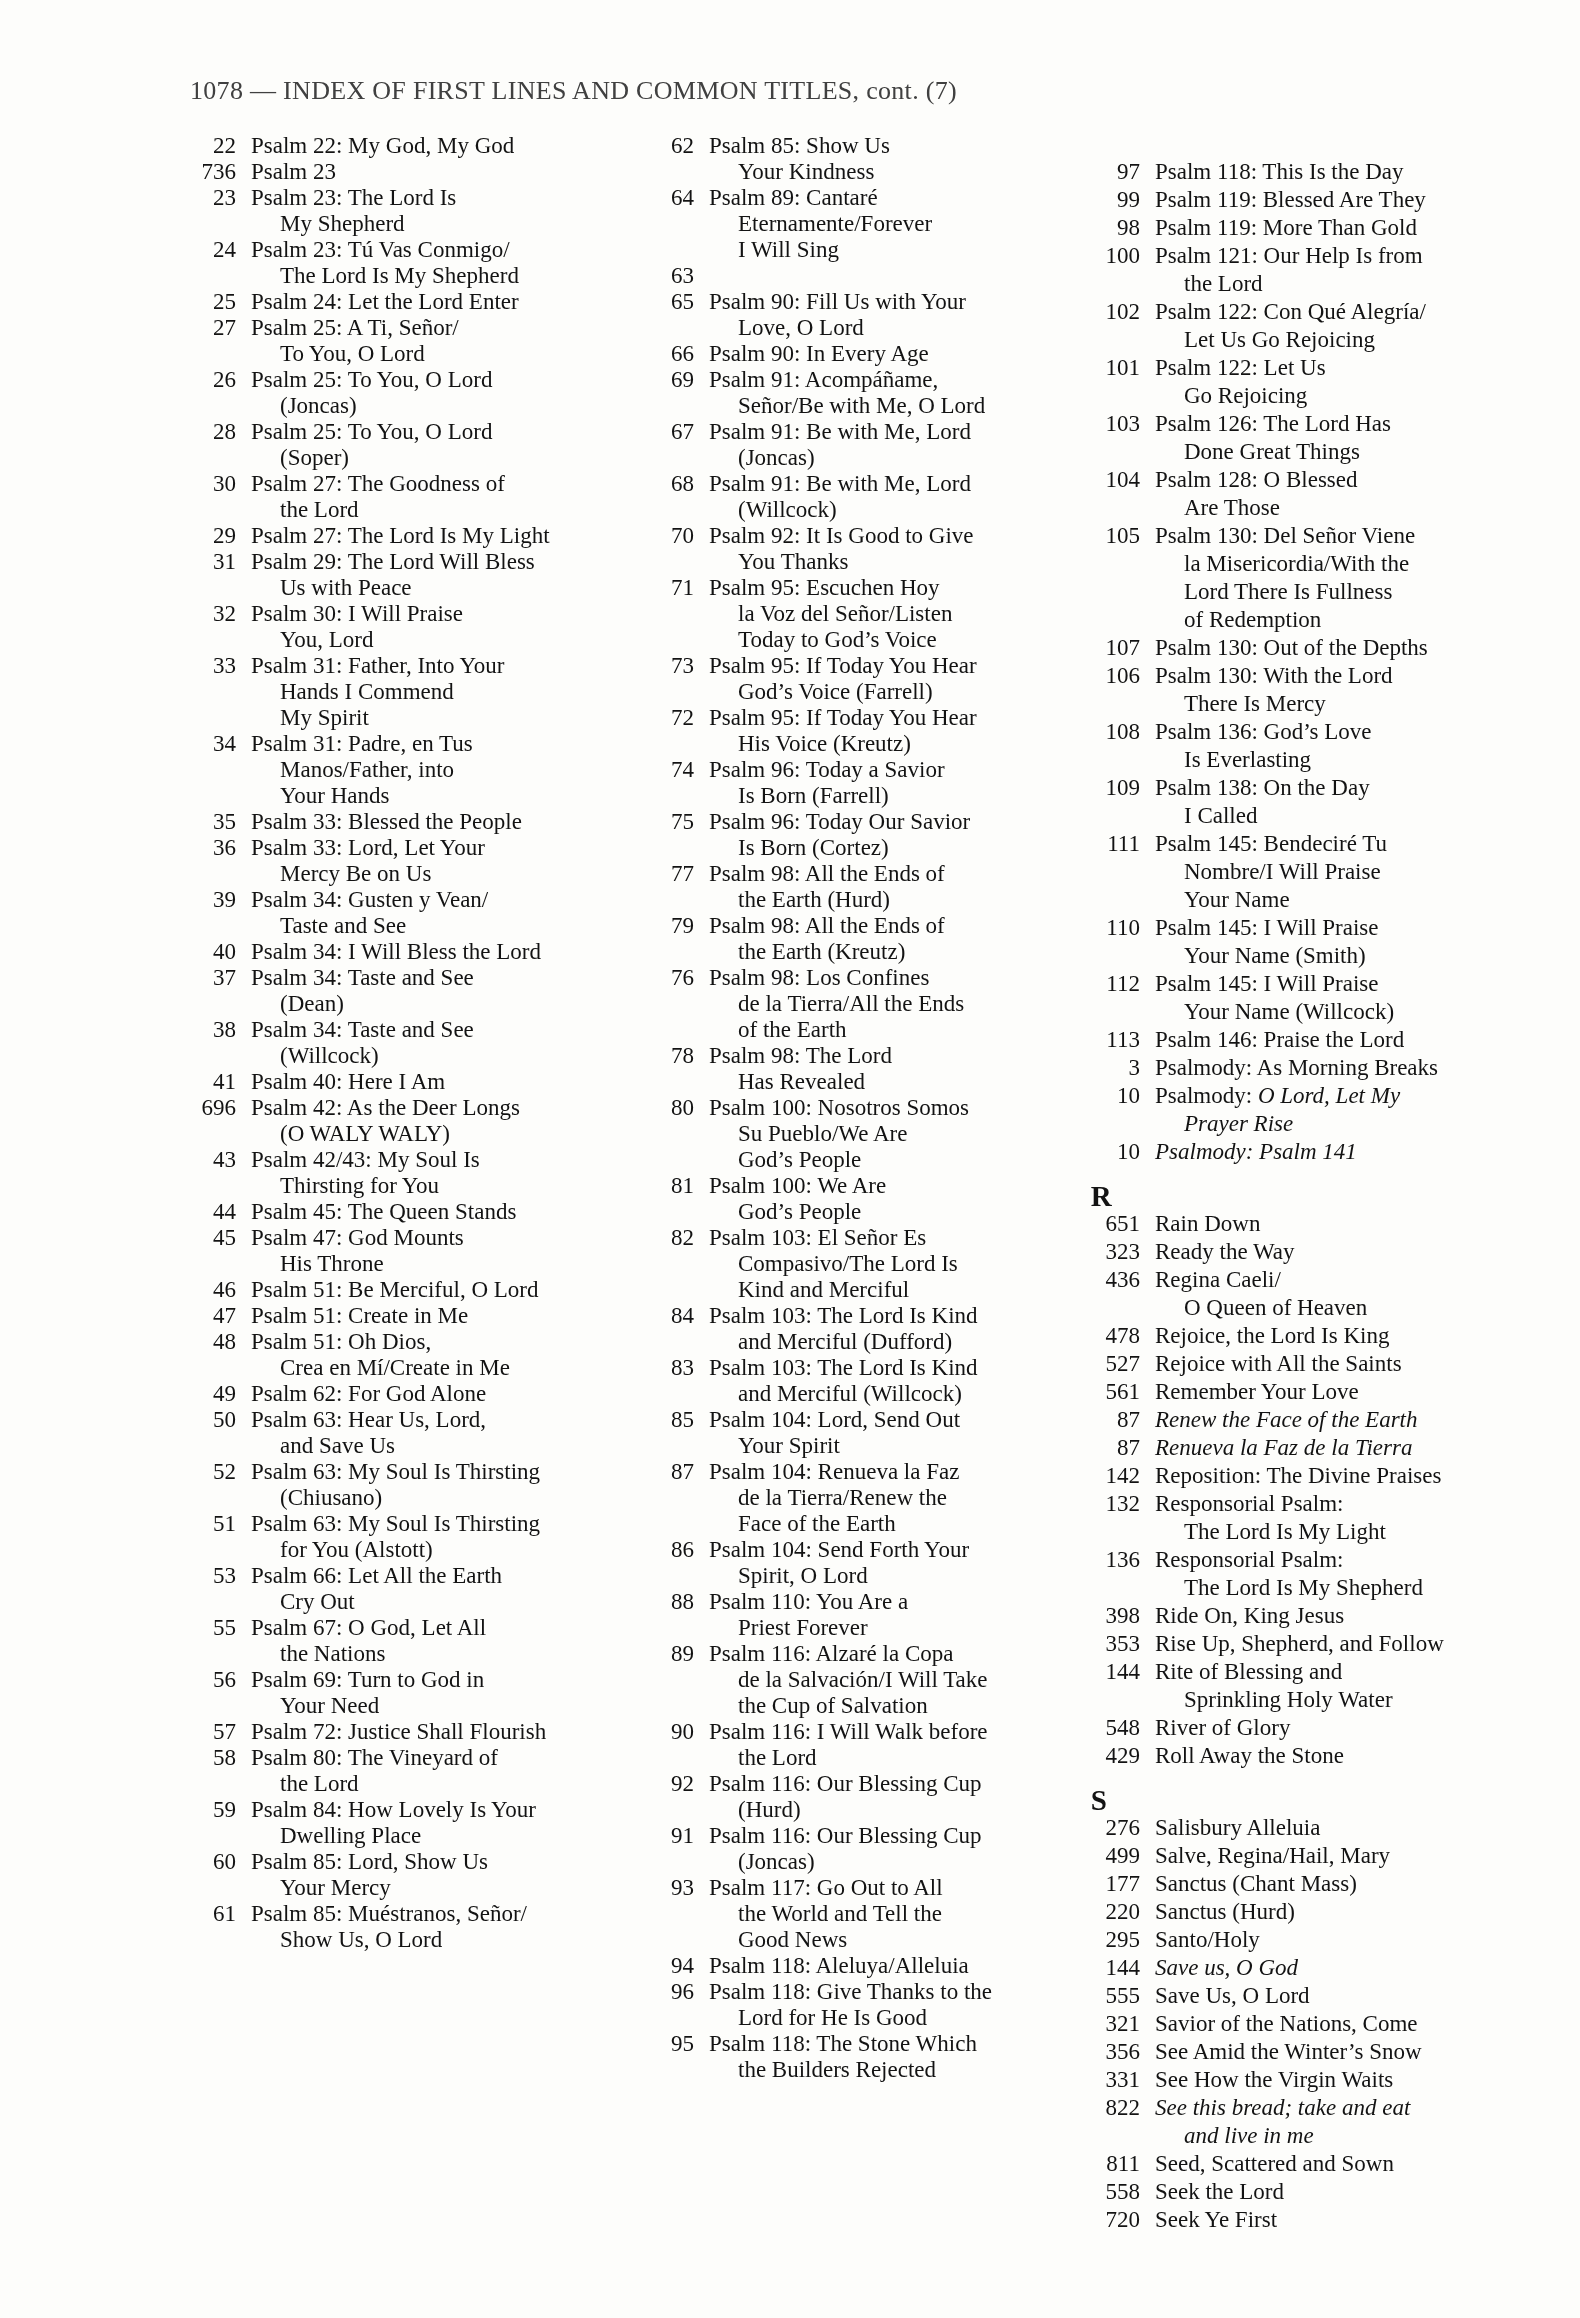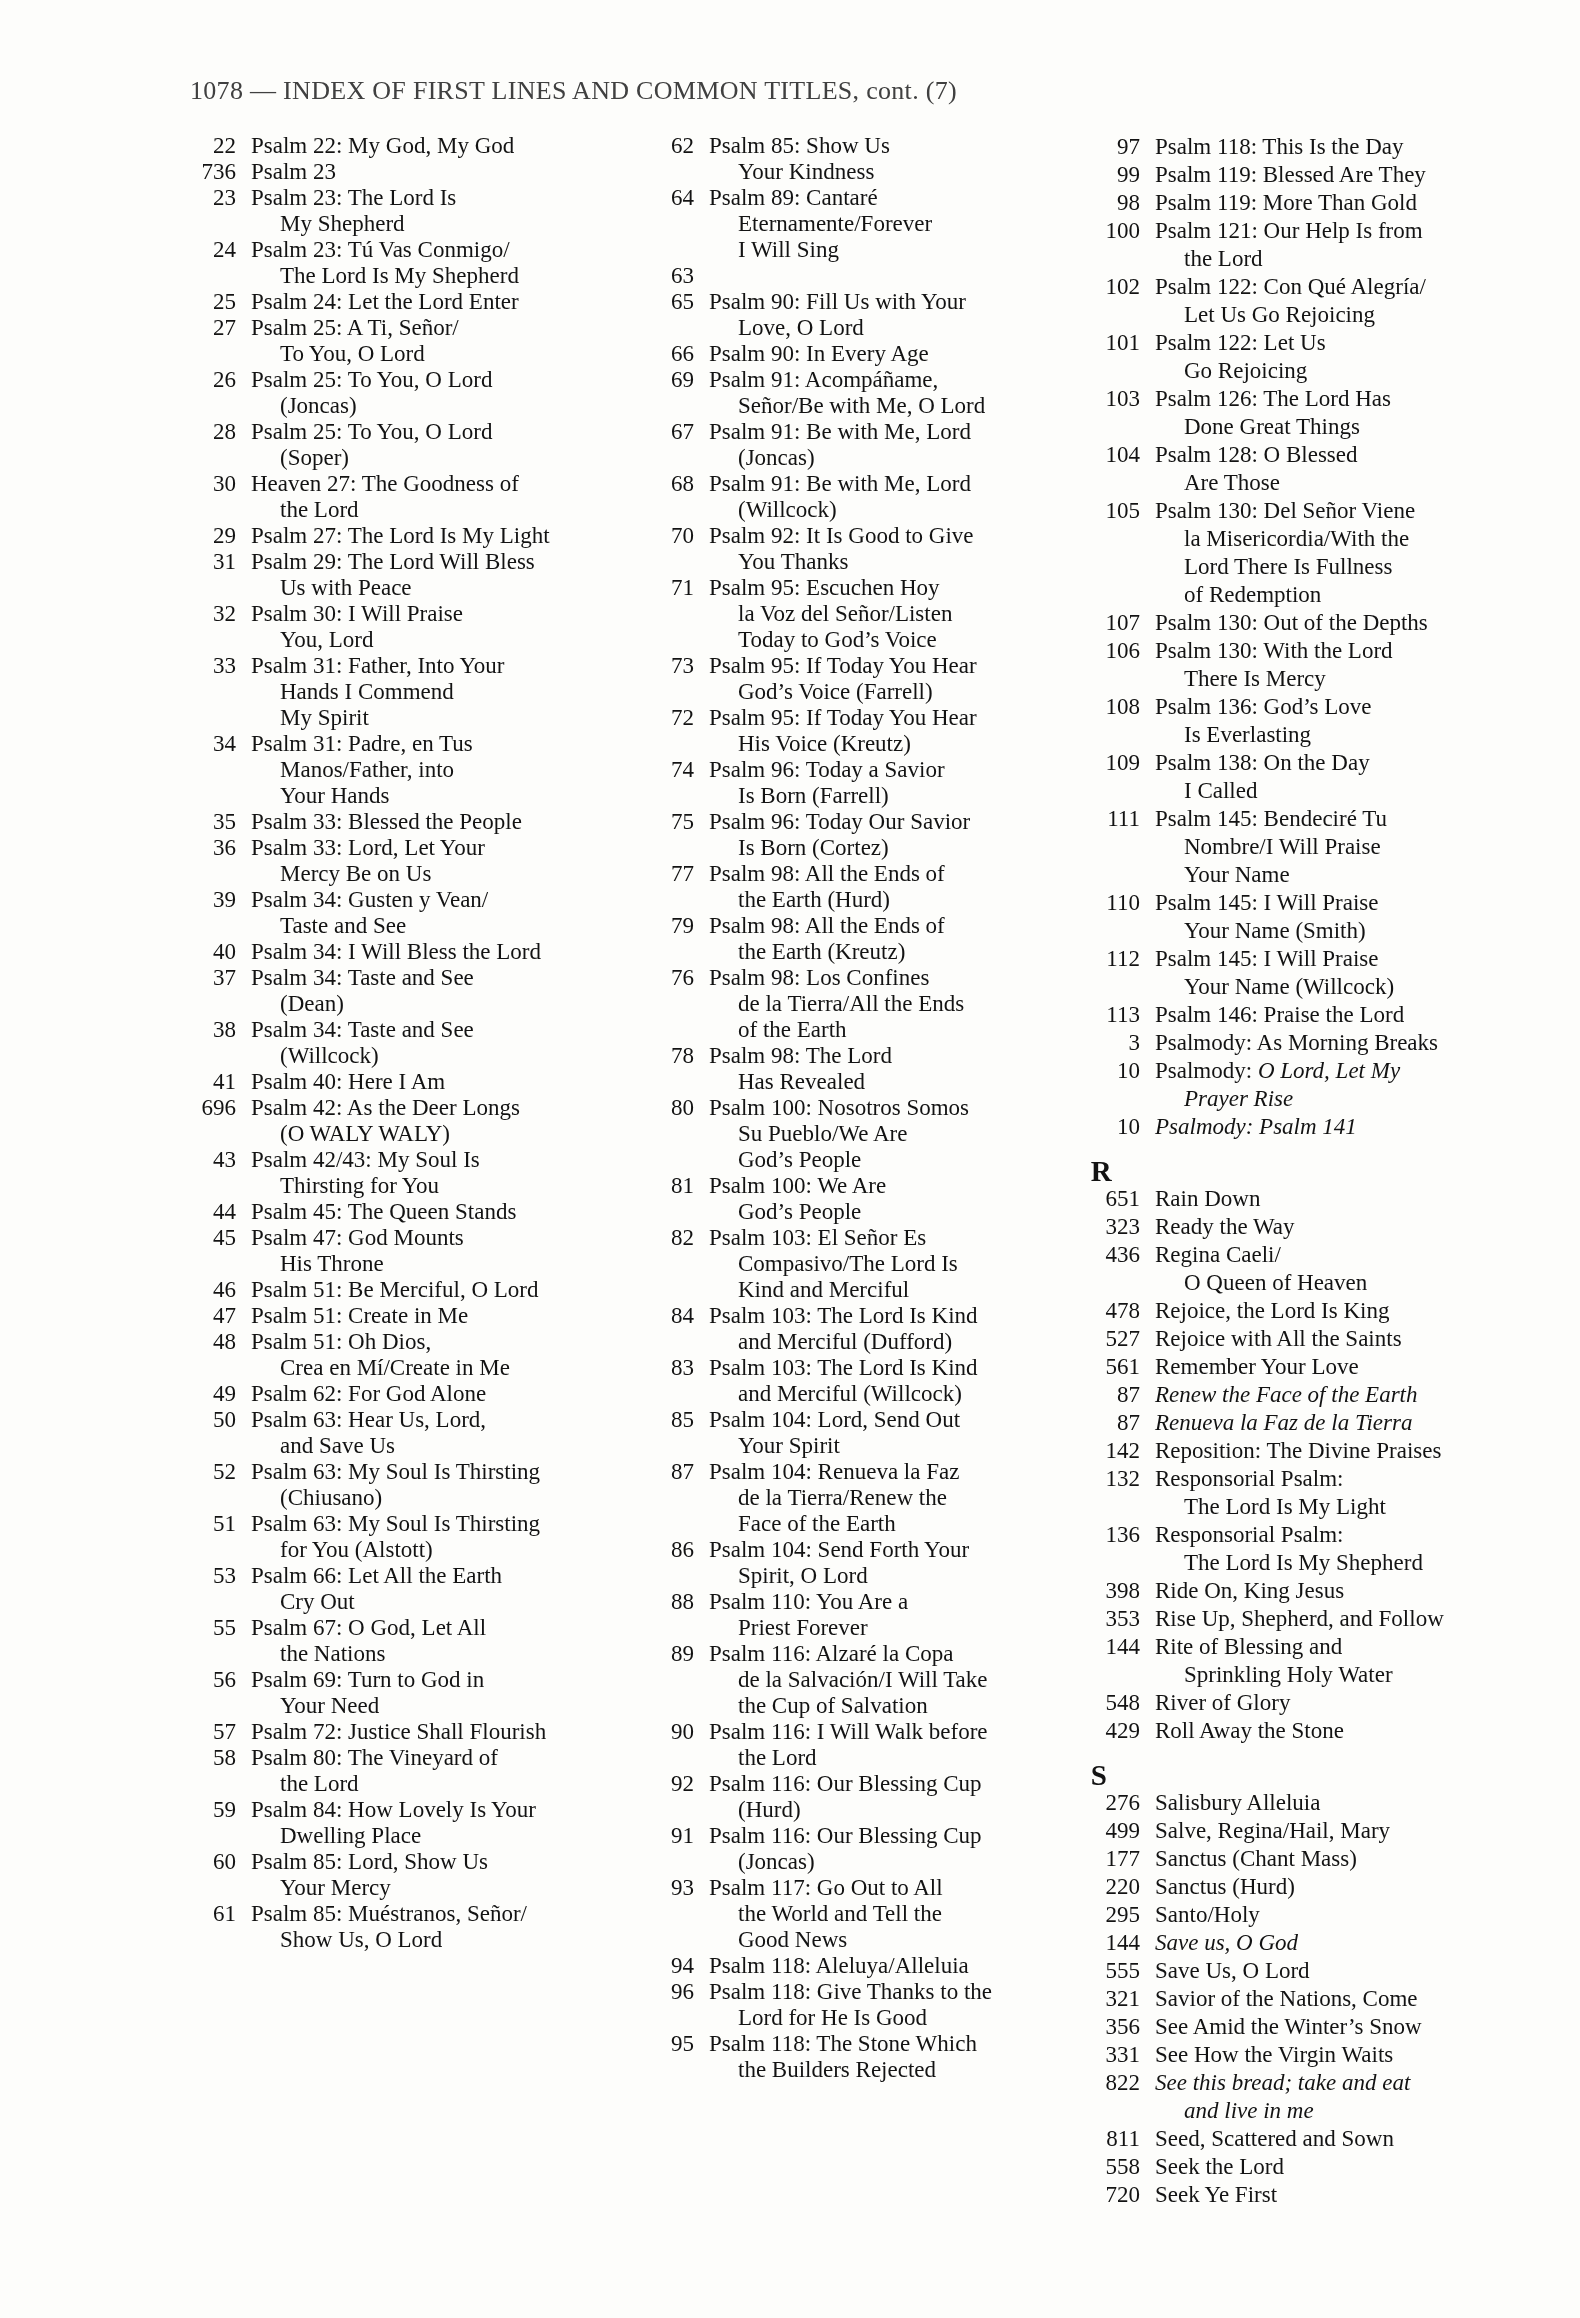--- a/index.html
+++ b/index.html
@@ -18,21 +18,21 @@
     font-size:26px;
     font-weight:400;
     letter-spacing:0.3px;
     color:#404040;
     white-space:nowrap;
     text-align:right;
   }
   .col{position:absolute;top:133px;width:435px;}
   #col1{left:185px;}
   #col2{left:643px;}
-  #col3{left:1089px;}
+  #col3{left:1089px;margin-top:25px;}
   .entry{
     display:flex;
     align-items:flex-start;
     font-size:23px;
   }
   #col1 .entry{line-height:26px;}
   #col2 .entry{line-height:26px;}
   #col3 .entry{line-height:28px;}
   .num{
     flex:0 0 51px;
@@ -105,21 +105,21 @@
     <div class="entry">
       <span class="num">28</span>
       <div class="title">
         <div class="line"><span>Psalm 25: To You, O Lord</span></div>
         <div class="line cont"><span>(Soper)</span></div>
       </div>
     </div>
     <div class="entry">
       <span class="num">30</span>
       <div class="title">
-        <div class="line"><span>Heaven 27: The Goodness of</span></div>
+        <div class="line"><span>Psalm 27: The Goodness of</span></div>
         <div class="line cont"><span>the Lord</span></div>
       </div>
     </div>
     <div class="entry">
       <span class="num">29</span>
       <div class="title">
         <div class="line"><span>Psalm 27: The Lord Is My Light</span></div>
       </div>
     </div>
     <div class="entry">

